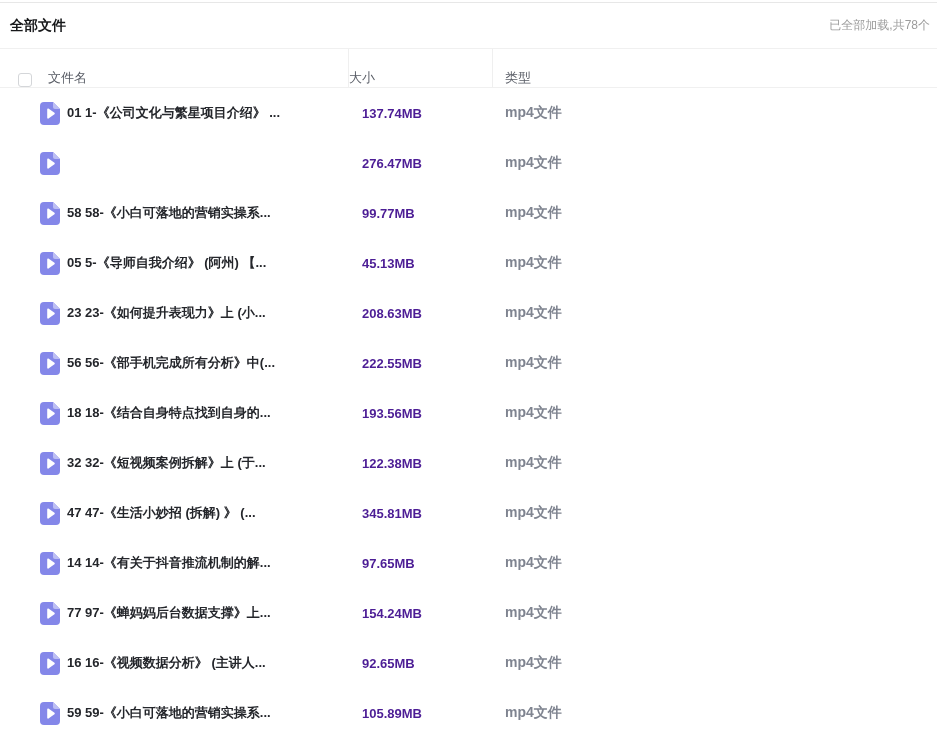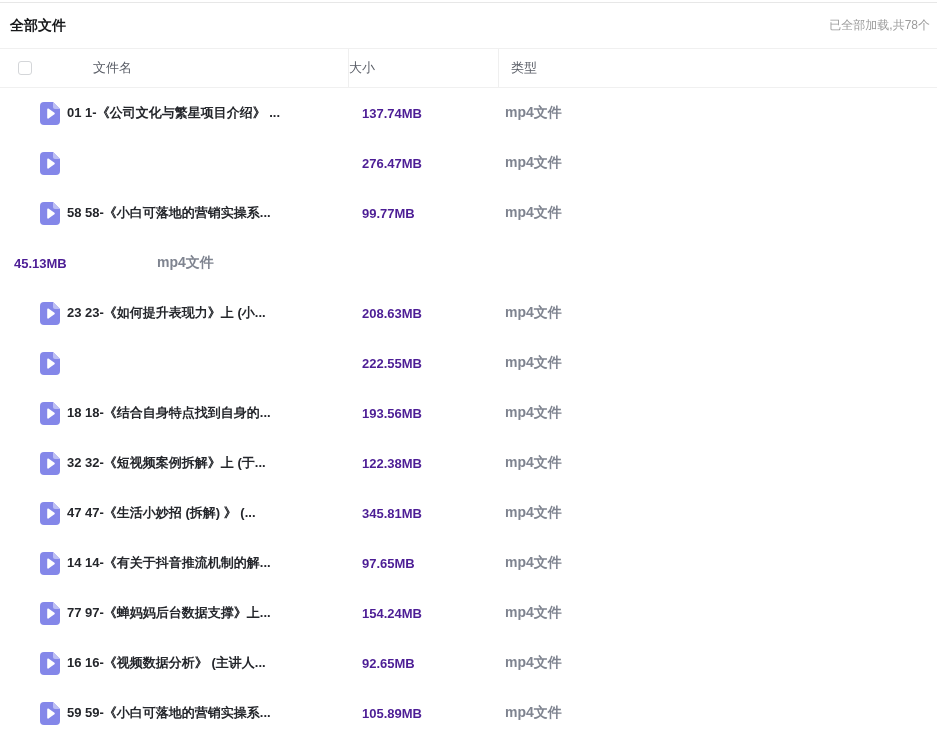--- a/index.html
+++ b/index.html
@@ -15,24 +15,24 @@
     justify-content: space-between; padding: 0 7px 0 10px;
   }
   .title-bar h1 { font-size: 14px; font-weight: bold; color: #17181a; font-family: Liberation Mono, monospace; }
   .load-status { font-size: 12px; color: #9b9b9b; }
 
   .table-header {
     height: 40px; display: flex; align-items: stretch;
     border-top: 1px solid #f0f0f0; border-bottom: 1px solid #f0f0f0;
     color: #595d66; font-size: 13px;
   }
-  .table-header .col { display: flex; align-items: center; gap: 45px; }
+  .table-header .col { display: flex; align-items: flex-end; }
   .col-name { width: 348px; padding-left: 18px; }
   .col-size { width: 144px; border-left: 1px solid #efefef; }
-  .col-type { flex: 1; border-left: 1px solid #efefef; padding-left: 12px; margin-left: 6px; }
+  .col-type { flex: 1; border-left: 1px solid #efefef; padding-left: 12px; }
 
   .checkbox {
     width: 14px; height: 14px; border: 1px solid #d4d6d9; border-radius: 3px;
     background: #fff; display: inline-block; margin-right: 16px; cursor: pointer;
     flex: none;
   }
 
   .table-body { }
   .row { height: 50px; display: flex; align-items: center; cursor: pointer; }
   .cell { display: flex; align-items: center; font-weight: bold; }
@@ -104,20 +104,30 @@
           <polygon points="8,7.2 14,11.5 8,15.8" fill="#FFFFFF" stroke="#FFFFFF" stroke-width="1.6" stroke-linejoin="round"></polygon>
         </svg>
       </span>
       <span class="file-name">58 58-《小白可落地的营销实操系...</span>
     </div>
     <div class="cell cell-size">99.77MB</div>
     <div class="cell cell-type">mp4文件</div>
   </div>
 
   <div class="row">
+    <div class="cell cell-name">
+      <span class="file-icon">
+        <svg width="20" height="23" viewBox="0 0 20 23" xmlns="http://www.w3.org/2000/svg">
+          <path d="M13 0 L20 7 V19 a4 4 0 0 1 -4 4 H4 a4 4 0 0 1 -4 -4 V4 a4 4 0 0 1 4 -4 H13 Z" fill="#8487E9"></path>
+          <path d="M13 0 L20 7 H15 a2 2 0 0 1 -2 -2 V0 Z" fill="#BCBEF4"></path>
+          <polygon points="8,7.2 14,11.5 8,15.8" fill="#FFFFFF" stroke="#FFFFFF" stroke-width="1.6" stroke-linejoin="round"></polygon>
+        </svg>
+      </span>
+      <span class="file-name">05 5-《导师自我介绍》 (阿州) 【...</span>
+    </div>
     <div class="cell cell-size">45.13MB</div>
     <div class="cell cell-type">mp4文件</div>
   </div>
 
   <div class="row">
     <div class="cell cell-name">
       <span class="file-icon">
         <svg width="20" height="23" viewBox="0 0 20 23" xmlns="http://www.w3.org/2000/svg">
           <path d="M13 0 L20 7 V19 a4 4 0 0 1 -4 4 H4 a4 4 0 0 1 -4 -4 V4 a4 4 0 0 1 4 -4 H13 Z" fill="#8487E9"></path>
           <path d="M13 0 L20 7 H15 a2 2 0 0 1 -2 -2 V0 Z" fill="#BCBEF4"></path>
@@ -132,20 +142,21 @@
 
   <div class="row">
     <div class="cell cell-name">
       <span class="file-icon">
         <svg width="20" height="23" viewBox="0 0 20 23" xmlns="http://www.w3.org/2000/svg">
           <path d="M13 0 L20 7 V19 a4 4 0 0 1 -4 4 H4 a4 4 0 0 1 -4 -4 V4 a4 4 0 0 1 4 -4 H13 Z" fill="#8487E9"></path>
           <path d="M13 0 L20 7 H15 a2 2 0 0 1 -2 -2 V0 Z" fill="#BCBEF4"></path>
           <polygon points="8,7.2 14,11.5 8,15.8" fill="#FFFFFF" stroke="#FFFFFF" stroke-width="1.6" stroke-linejoin="round"></polygon>
         </svg>
       </span>
+      <span class="file-name">56 56-《部手机完成所有分析》中(...</span>
     </div>
     <div class="cell cell-size">222.55MB</div>
     <div class="cell cell-type">mp4文件</div>
   </div>
 
   <div class="row">
     <div class="cell cell-name">
       <span class="file-icon">
         <svg width="20" height="23" viewBox="0 0 20 23" xmlns="http://www.w3.org/2000/svg">
           <path d="M13 0 L20 7 V19 a4 4 0 0 1 -4 4 H4 a4 4 0 0 1 -4 -4 V4 a4 4 0 0 1 4 -4 H13 Z" fill="#8487E9"></path>

